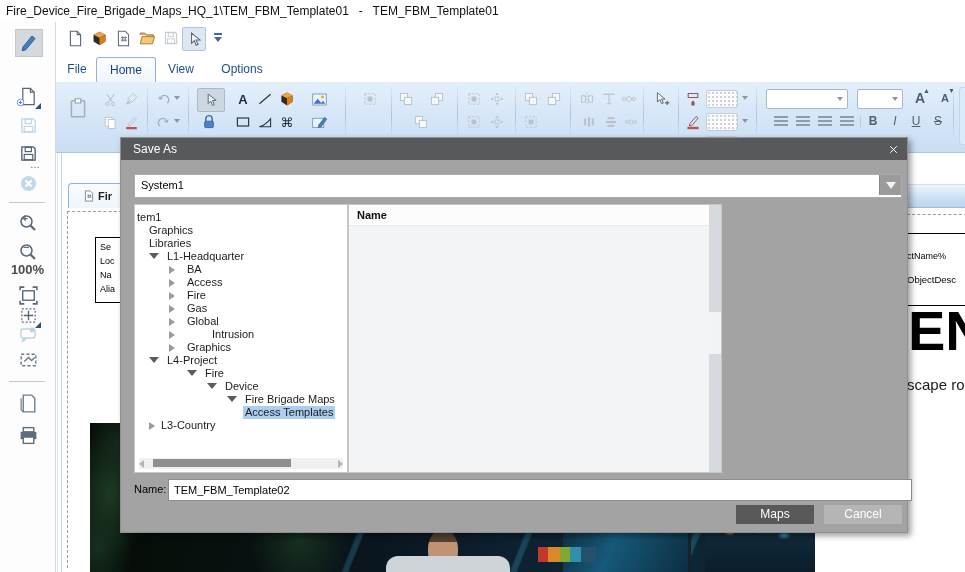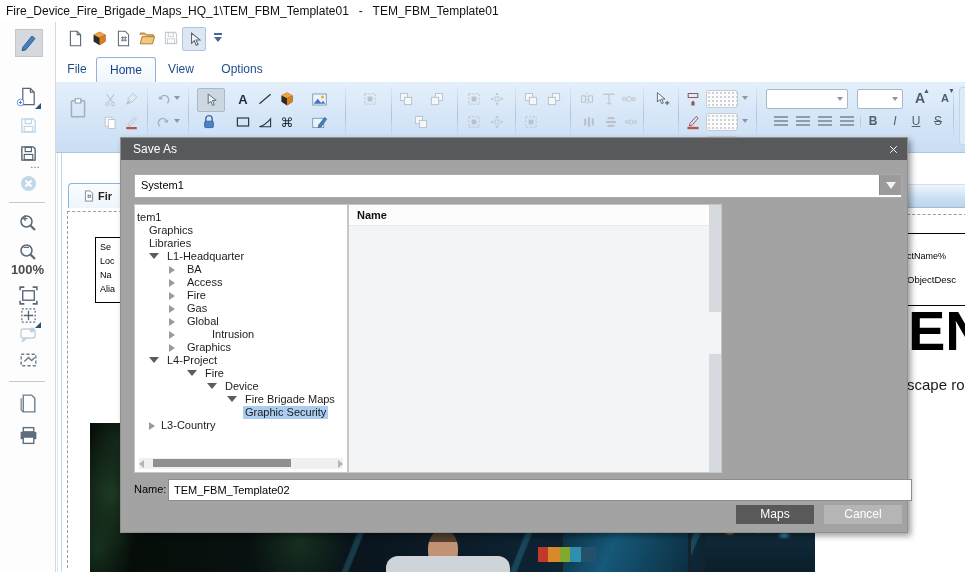--- a/index.html
+++ b/index.html
@@ -709,21 +709,21 @@
           <div class="trow"><span class="arr aright" style="left: 34px;"></span><span class="tlabel" style="margin-left: 50px;">Access</span></div>
           <div class="trow"><span class="arr aright" style="left: 34px;"></span><span class="tlabel" style="margin-left: 50px;">Fire</span></div>
           <div class="trow"><span class="arr aright" style="left: 34px;"></span><span class="tlabel" style="margin-left: 50px;">Gas</span></div>
           <div class="trow"><span class="arr aright" style="left: 34px;"></span><span class="tlabel" style="margin-left: 50px;">Global</span></div>
           <div class="trow"><span class="arr aright" style="left: 34px;"></span><span class="tlabel" style="margin-left: 75px;">Intrusion</span></div>
           <div class="trow"><span class="arr aright" style="left: 34px;"></span><span class="tlabel" style="margin-left: 50px;">Graphics</span></div>
           <div class="trow"><span class="arr adown" style="left: 14px;"></span><span class="tlabel" style="margin-left: 30px;">L4-Project</span></div>
           <div class="trow"><span class="arr adown" style="left: 52px;"></span><span class="tlabel" style="margin-left: 68px;">Fire</span></div>
           <div class="trow"><span class="arr adown" style="left: 72px;"></span><span class="tlabel" style="margin-left: 88px;">Device</span></div>
           <div class="trow"><span class="arr adown" style="left: 92px;"></span><span class="tlabel" style="margin-left: 108px;">Fire Brigade Maps</span></div>
-          <div class="trow"><span class="tlabel sel" style="margin-left: 108px;">Graphic Security</span></div>
+          <div class="trow"><span class="tlabel sel" style="margin-left: 108px;">Access Templates</span></div>
           <div class="trow"><span class="arr aright" style="left: 14px;"></span><span class="tlabel" style="margin-left: 24px;">L3-Country</span></div>
         </div>
       <div class="hsb">
         <span class="la"></span>
         <span class="thumb"></span>
         <span class="ra"></span>
       </div>
     </div>
 
     <div class="listp">

